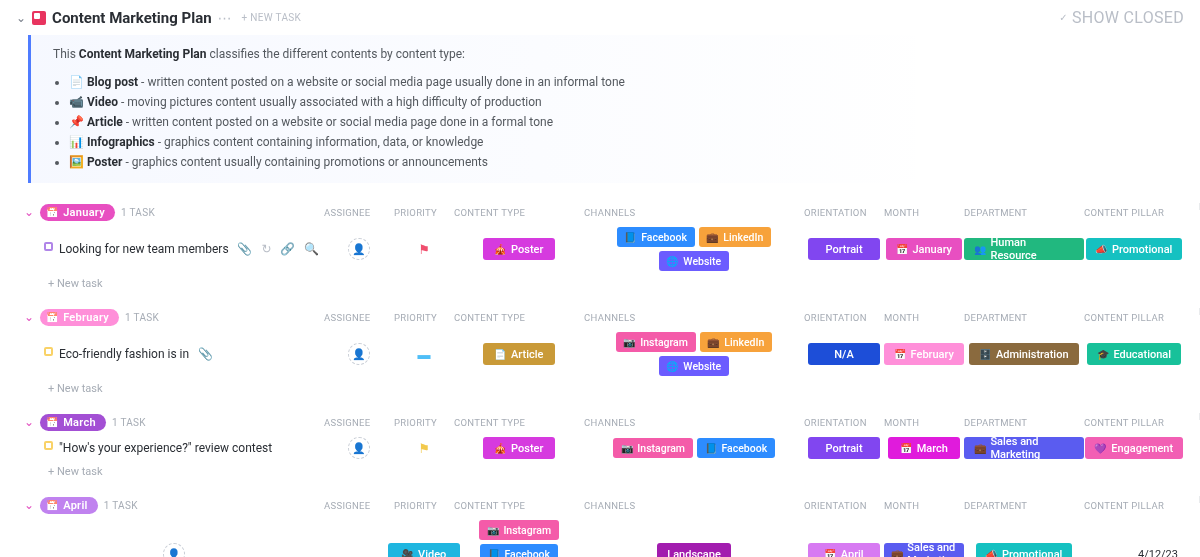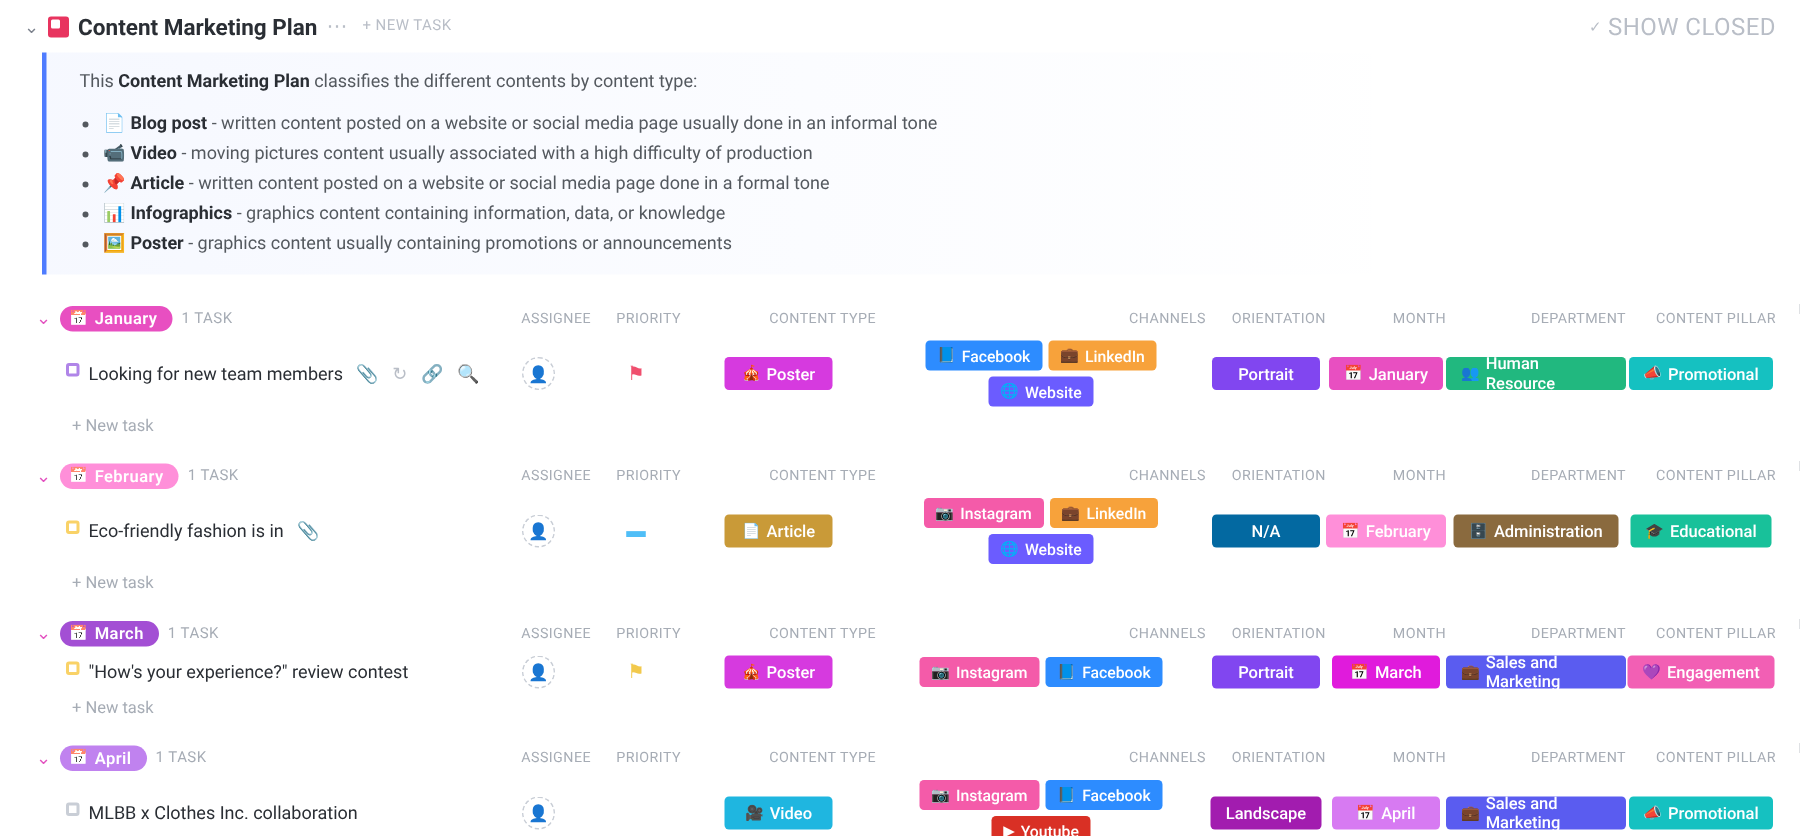--- a/index.html
+++ b/index.html
@@ -45,21 +45,21 @@
     grid-template-columns: 300px 70px 60px 130px 220px 80px 80px 120px 100px 76px;
     align-items: center;
     min-height: 24px;
   }
   .group-header {
     padding: 2px 0 2px 24px;
     font-size: 9.5px;
     color:#a6acb5;
     letter-spacing:.3px;
   }
-  .col-label { text-align:right; }
+  .col-label { text-align:left; }
   .col-label.right { text-align:right; padding-right:4px; }
   .group-left { display:flex; align-items:center; gap:6px; }
   .caret-s { color:#e352c0; font-size:12px; line-height:1; cursor:pointer; }
   .month-chip {
     display:inline-flex; align-items:center; gap:4px;
     padding: 2px 10px 2px 6px; border-radius: 10px; color:#fff;
     font-size:11px; font-weight:600; cursor:pointer;
   }
   .month-chip::before { content:'📅'; font-size:10px; filter:brightness(200%); }
   .task-count { font-size:10px; color:#a6acb5; }
@@ -259,21 +259,21 @@
           <span class="pill sm" style="background:#f7a23b">
             <span class="pi">💼</span>
             <span>LinkedIn</span>
           </span>
           <span class="pill sm" style="background:#6b5cff">
             <span class="pi">🌐</span>
             <span>Website</span>
           </span>
         </div>
     <div class="cell-wrap">
-          <span class="pill " style="background:#0369a1">
+          <span class="pill " style="background:#1d4ed8">
             <span>N/A</span>
           </span>
         </div>
     <div class="cell-wrap">
           <span class="pill " style="background:#ff8fd9">
             <span class="pi">📅</span>
             <span>February</span>
           </span>
         </div>
     <div class="cell-wrap">
@@ -375,25 +375,20 @@
     <div class="col-label">PRIORITY</div>
     <div class="col-label">CONTENT TYPE</div>
     <div class="col-label">CHANNELS</div>
     <div class="col-label">ORIENTATION</div>
     <div class="col-label">MONTH</div>
     <div class="col-label">DEPARTMENT</div>
     <div class="col-label">CONTENT PILLAR</div>
     <div class="col-label right">PUBLISHING DATE</div>
   </div>
   <div class="task-row">
-    <div class="task-name-cell">
-      <span class="task-status-dot grey"></span>
-      <span class="task-name">MLBB x Clothes Inc. collaboration</span>
-
-    </div>
     <div class="assignee-cell">
           <span class="assignee-ph">👤</span>
         </div>
     <div class="priority-cell"></div>
     <div class="cell-wrap">
           <span class="pill " style="background:#1fb6e0">
             <span class="pi">🎥</span>
             <span>Video</span>
           </span>
         </div>

